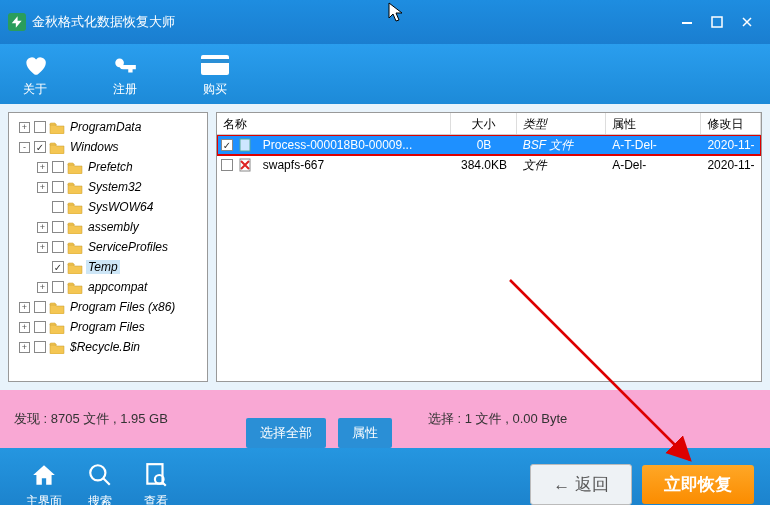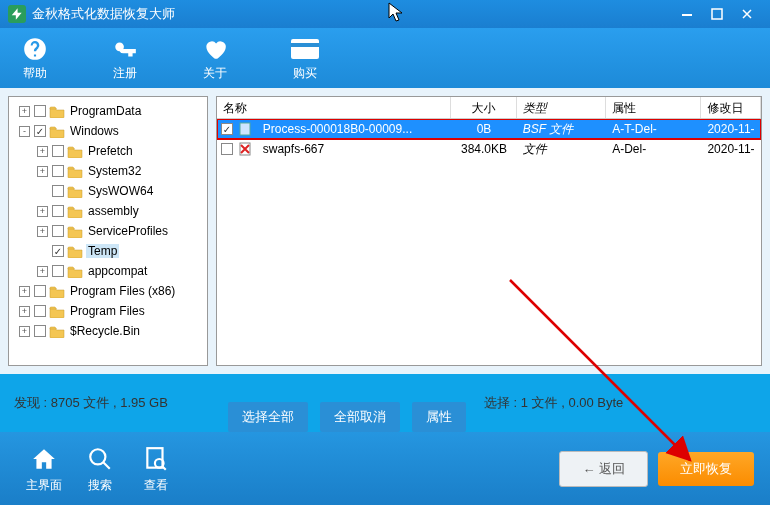--- a/index.html
+++ b/index.html
@@ -1,65 +1,65 @@
 <!DOCTYPE html>
 <html><head>
 <meta charset="utf-8">
 <style>
 * { margin: 0; padding: 0; box-sizing: border-box; font-family: "Microsoft YaHei", Arial, sans-serif; }
 body { width: 770px; height: 505px; background: #fff; overflow: hidden; position: relative; }
 
-.titlebar { height: 28px; background: linear-gradient(#1e8de0, #1a7ed0); display: flex; align-items: center; padding: 0 8px; color: #fff; font-size: 13px; }
+.titlebar { height: 44px; background: linear-gradient(#1e8de0, #1a7ed0); display: flex; align-items: center; padding: 0 8px; color: #fff; font-size: 13px; }
 .titlebar .logo { width: 18px; height: 18px; background: #2a9d5c; border-radius: 3px; margin-right: 6px; display: flex; align-items: center; justify-content: center; }
 .titlebar .logo svg { width: 14px; height: 14px; }
 .titlebar .spacer { flex: 1; }
 .titlebar .win-btn { width: 30px; height: 20px; display: flex; align-items: center; justify-content: center; cursor: pointer; }
 
 .toolbar { height: 60px; background: linear-gradient(#2a9eee, #1d8ad8); display: flex; align-items: center; padding: 0 10px; gap: 40px; }
 .toolbar .tbtn { display: flex; flex-direction: column; align-items: center; color: #fff; font-size: 12px; cursor: pointer; min-width: 50px; }
 .toolbar .tbtn .ticon { height: 28px; display: flex; align-items: center; justify-content: center; margin-bottom: 2px; }
 
 .main { display: flex; height: 286px; background: #e8f3fb; padding: 8px; gap: 8px; }
 .tree-panel { width: 200px; background: #fff; border: 1px solid #999; overflow: auto; font-size: 12px; padding: 4px 2px; }
 .tree-item { display: flex; align-items: center; height: 20px; white-space: nowrap; }
 .tree-item .tgl { width: 11px; height: 11px; border: 1px solid #888; display: flex; align-items: center; justify-content: center; font-size: 9px; line-height: 1; margin-right: 4px; cursor: pointer; color: #555; }
 .tree-item .sp { width: 15px; }
 .tree-item .chk { width: 12px; height: 12px; border: 1px solid #888; margin-right: 3px; display: flex; align-items: center; justify-content: center; font-size: 10px; color: #333; cursor: pointer; }
 .tree-item .fold { width: 16px; height: 13px; margin-right: 3px; }
-.tree-item .lbl { padding: 0 2px; }
+.tree-item .lbl { padding: 0 2px; font-style: italic; }
 .tree-item.sel .lbl { background: #cde6f7; }
 
 .list-panel { flex: 1; background: #fff; border: 1px solid #999; display: flex; flex-direction: column; font-size: 12px; overflow: hidden; }
 .list-header { display: flex; height: 22px; background: #fff; border-bottom: 1px solid #ccc; }
 .list-header .col { border-right: 1px solid #ddd; padding: 3px 6px; font-size: 12px; }
 .list-body { flex: 1; overflow: auto; }
 .list-row { display: flex; height: 20px; align-items: center; }
 .list-row.sel { background: #1e90ff; color: #fff; }
 .list-row.sel.highlighted { outline: 2px solid #d00; outline-offset: -1px; }
 .list-row .cell { padding: 0 6px; overflow: hidden; white-space: nowrap; text-overflow: ellipsis; }
 .list-row .chk { width: 12px; height: 12px; border: 1px solid #888; background: #fff; margin-left: 4px; margin-right: 4px; display: flex; align-items: center; justify-content: center; font-size: 10px; color: #333; cursor: pointer; }
 .list-row .ficon { width: 16px; height: 14px; margin-right: 4px; display: flex; align-items: center; justify-content: center; }
 
 .col-name { width: 236px; }
 .col-size { width: 66px; text-align: center; }
 .col-type { width: 90px; font-style: italic; }
 .col-attr { width: 96px; }
 .col-date { width: 60px; }
 
-.status { height: 58px; background: #0ea5e9; display: flex; align-items: center; padding: 0 14px; font-size: 13px; color: #333; }
+.status { height: 58px; background: #f9a8d4; display: flex; align-items: center; padding: 0 14px; font-size: 13px; color: #333; gap: 18px; }
 .status .btns { display: flex; gap: 12px; margin-left: 60px; }
 .status .sbtn { background: #2a8fd6; color: #fff; border: none; padding: 6px 14px; font-size: 13px; cursor: pointer; border-radius: 2px; margin-top: 28px; }
 
 .footer { height: 73px; background: linear-gradient(#2596e0, #1a7ec8); display: flex; align-items: center; padding: 0 16px; }
 .footer .fbtn { display: flex; flex-direction: column; align-items: center; color: #fff; font-size: 12px; cursor: pointer; width: 56px; }
 .footer .fbtn .ficon2 { height: 30px; display: flex; align-items: center; justify-content: center; margin-bottom: 3px; }
 .footer .spacer { flex: 1; }
-.footer .navbtn { padding: 8px 22px; font-size: 13px; cursor: pointer; border-radius: 3px; margin-left: 10px; }
+.footer .navbtn { padding: 8px 22px; font-size: 17px; cursor: pointer; border-radius: 3px; margin-left: 10px; }
 .footer .back { background: #eef2f5; color: #555; border: 1px solid #bbb; }
-.footer .recover { background: linear-gradient(#ffa726, #fb8c00); color: #fff; border: none; position: relative; }
+.footer .recover { background: linear-gradient(#ffa726, #fb8c00); color: #fff; border: none; position: relative; font-weight: bold; }
 
 .arrow-overlay { position: absolute; pointer-events: none; }
 .cursor-overlay { position: absolute; left: 388px; top: 2px; pointer-events:none; }
 
 .folder-svg { fill: #f4c653; stroke: #c79a2e; stroke-width: 0.5; }
 </style>
 </head>
 <body>
 
 <div class="titlebar">
@@ -84,40 +84,32 @@
       <svg width="12" height="12">
         <path d="M2 2L10 10M10 2L2 10" stroke="#fff" stroke-width="1.5"></path>
       </svg>
     </div>
 </div>
 
 <div class="toolbar">
   <div class="tbtn">
     <div class="ticon">
         <svg width="26" height="26" viewBox="0 0 24 24">
-          <path fill="#fff" d="M12 2a10 10 0 100 20 10 10 0 000-20zm1 17h-2v-2h2v2zm2.07-7.75l-.9.92A3.4 3.4 0 0013 14h-2v-.5c0-.83.34-1.58.93-2.17l1.24-1.26c.37-.36.59-.86.59-1.41a2 2 0 10-4 0H8a4 4 0 118 0c0 .88-.36 1.68-.93 2.25z"></path>
-        </svg>
-      </div>
-    <span>帮助</span>
+          <path fill="#fff" d="M12 21s-8-5.3-8-11a5 5 0 019-3 5 5 0 019 3c0 5.7-8 11-8 11z"></path>
+        </svg>
+      </div>
+    <span>关于</span>
   </div>
   <div class="tbtn">
     <div class="ticon">
         <svg width="26" height="26" viewBox="0 0 24 24">
           <path fill="#fff" d="M7 14a4 4 0 110-8 4 4 0 010 8zm3.65-2H22v4h-3v3h-4v-3h-4.35A4 4 0 017 14z"></path>
         </svg>
       </div>
     <span>注册</span>
-  </div>
-  <div class="tbtn">
-    <div class="ticon">
-        <svg width="26" height="26" viewBox="0 0 24 24">
-          <path fill="#fff" d="M12 21s-8-5.3-8-11a5 5 0 019-3 5 5 0 019 3c0 5.7-8 11-8 11z"></path>
-        </svg>
-      </div>
-    <span>关于</span>
   </div>
   <div class="tbtn">
     <div class="ticon">
         <svg width="30" height="22" viewBox="0 0 30 22">
           <rect x="1" y="1" width="28" height="20" rx="2" fill="#fff"></rect>
           <rect x="1" y="5" width="28" height="4" fill="#2a8fd6"></rect>
         </svg>
       </div>
     <span>购买</span>
   </div>
@@ -283,21 +275,20 @@
           <span class="cell col-date">2020-11-</span>
         </div>
       </div>
   </div>
 </div>
 
 <div class="status">
   <span>发现 : 8705 文件 , 1.95 GB</span>
   <div class="btns">
     <button class="sbtn">选择全部</button>
-    <button class="sbtn">全部取消</button>
     <button class="sbtn">属性</button>
   </div>
   <span style="margin-left:18px;">选择 : 1 文件 , 0.00 Byte</span>
 </div>
 
 <div class="footer">
   <div class="fbtn">
     <div class="ficon2">
         <svg width="26" height="26" viewBox="0 0 24 24">
           <path fill="#fff" d="M12 3l10 9h-3v9h-5v-6h-4v6H5v-9H2z"></path>

